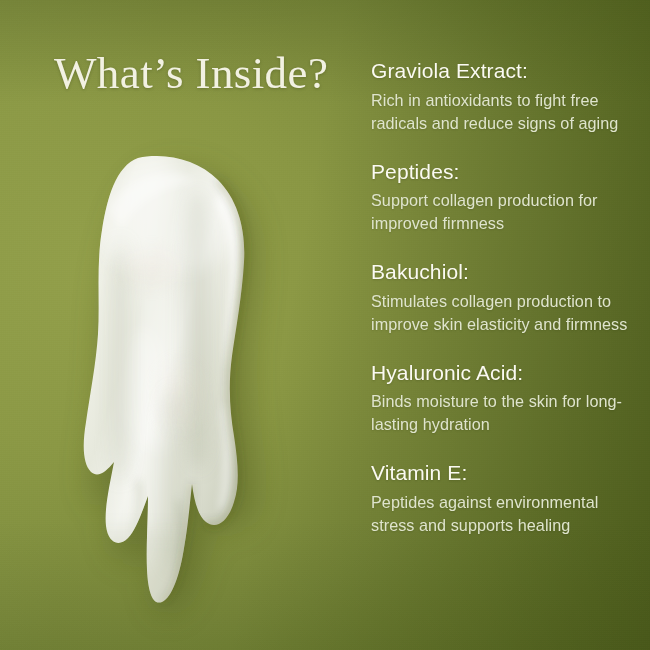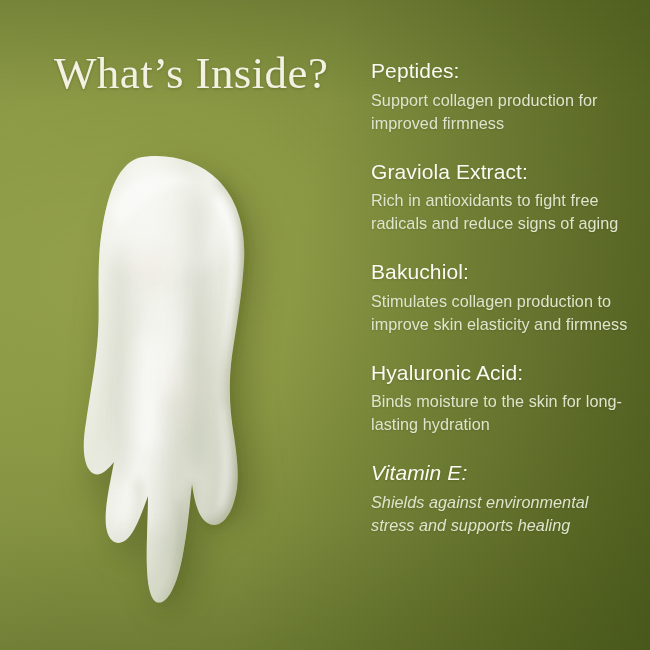--- a/index.html
+++ b/index.html
@@ -79,21 +79,21 @@
   .swatch-wrap svg { display:block; width:100%; height:100%; overflow: visible; }
 
   
   .ingredients {
     position: absolute;
     left: 371px;
     top: 58px;
     width: 262px;
   }
   .ing-block { margin-bottom: 24px; }
-  .ing-block:last-child { margin-bottom: 0; font-style: italic; }
+  .ing-block:last-child { margin-bottom: 0; }
 
   .ing-name {
     font-size: 21px;
     font-weight: 400;
     line-height: 1.22;
     color: #fbfaf2;
     letter-spacing: 0.1px;
     margin: 0 0 5px 0;
     text-shadow: 0 1px 2px rgba(40,50,12,0.22);
   }
@@ -222,38 +222,38 @@
       <path d="M170,30 C190,50 198,80 196,112 C194,146 188,178 184,206
                C180,236 182,262 186,286 C190,312 192,334 186,352
                C180,372 168,380 158,372" fill="none" stroke="#404a1d" stroke-opacity=".42" stroke-width="3.2" filter="url(#blurSm)"></path>
       <path d="M144,334 C142,352 140,376 136,398 C132,424 124,448 114,452" fill="none" stroke="#404a1d" stroke-opacity=".34" stroke-width="2.6" filter="url(#blurSm)"></path>
     </svg>
   </div>
 
   <div class="ingredients">
 
     <div class="ing-block">
+      <p class="ing-name">Graviola Extract:</p>
+      <p class="ing-desc">Rich in antioxidants to fight free radicals and reduce signs of aging</p>
+    </div>
+
+    <div class="ing-block">
       <p class="ing-name">Peptides:</p>
       <p class="ing-desc">Support collagen production for improved firmness</p>
     </div>
 
     <div class="ing-block">
-      <p class="ing-name">Graviola Extract:</p>
-      <p class="ing-desc">Rich in antioxidants to fight free radicals and reduce signs of aging</p>
-    </div>
-
-    <div class="ing-block">
       <p class="ing-name">Bakuchiol:</p>
       <p class="ing-desc">Stimulates collagen production to improve skin elasticity and firmness</p>
     </div>
 
     <div class="ing-block">
       <p class="ing-name">Hyaluronic Acid:</p>
       <p class="ing-desc">Binds moisture to the skin for long-lasting hydration</p>
     </div>
 
     <div class="ing-block">
       <p class="ing-name">Vitamin E:</p>
-      <p class="ing-desc">Shields against environmental stress and supports healing</p>
+      <p class="ing-desc">Peptides against environmental stress and supports healing</p>
     </div>
 
   </div>
 </div>
 
 </body></html>

